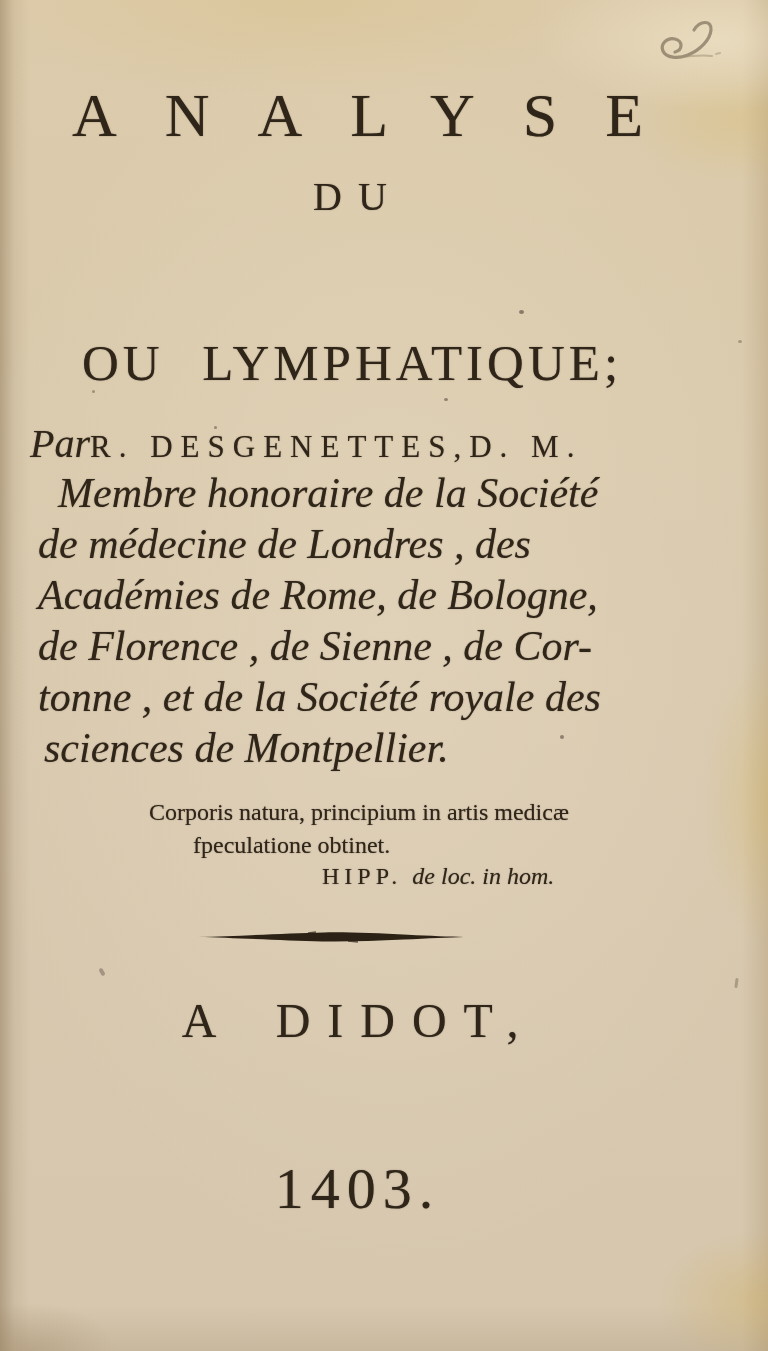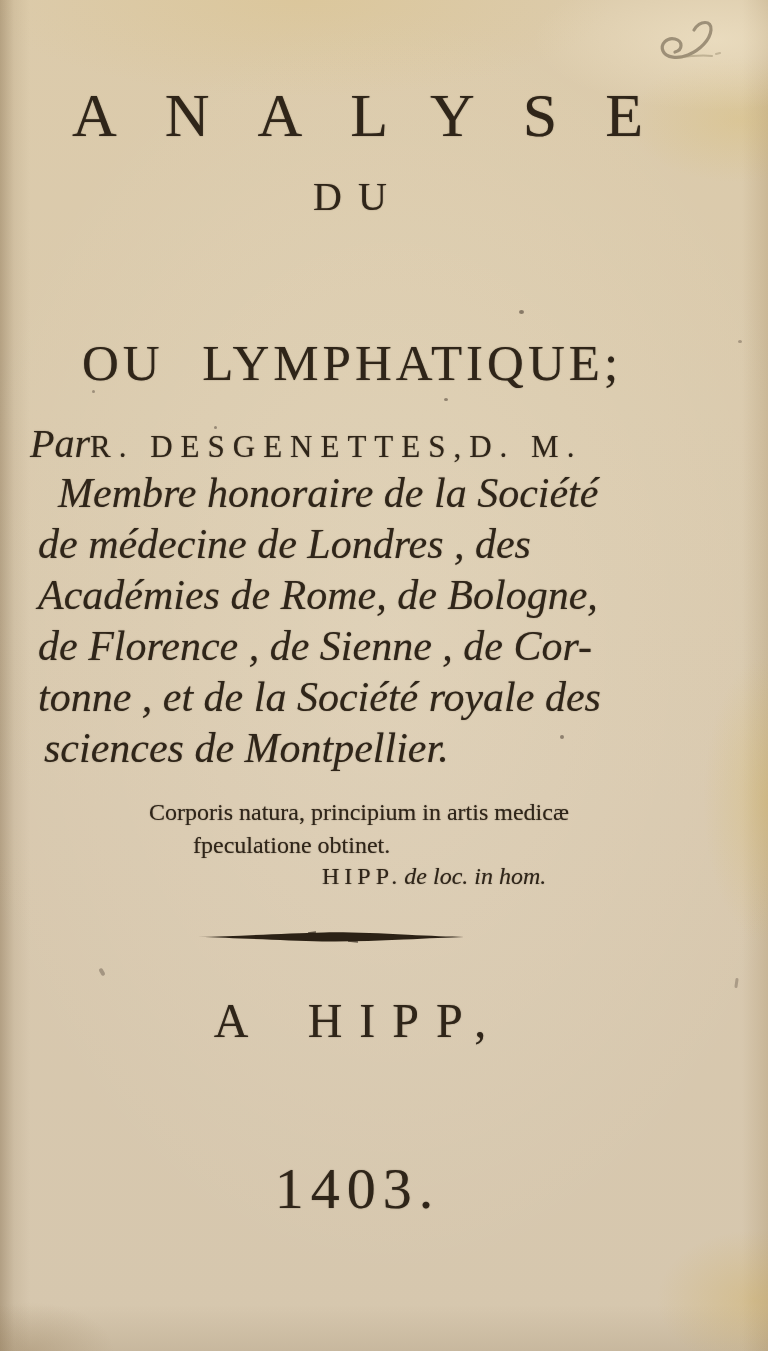--- a/index.html
+++ b/index.html
@@ -41,21 +41,21 @@
   .byline .sc{font-size:31px;letter-spacing:8px;white-space:nowrap;}
   .affil{position:absolute;top:468px;left:38px;width:672px;font-style:italic;font-size:42px;}
   .affil .aline{height:51px;line-height:51px;text-align:justify;text-align-last:justify;white-space:nowrap;display:flex;justify-content:space-between;}
   .affil .aline span{display:contents;}
   .affil .aline.first{padding-left:20px;padding-right:4px;}
   .affil .aline.last{display:block;text-align:left;text-align-last:left;padding-left:6px;}
   .epigraph{position:absolute;top:796px;left:149px;width:502px;font-size:24px;line-height:33px;}
   .epigraph .e2{padding-left:44px;}
   .attribution{position:absolute;top:863px;left:322px;font-size:24px;white-space:nowrap;}
   .attribution .hipp{letter-spacing:5px;}
-  .attribution .src{font-style:italic;margin-left:2px;}
+  .attribution .src{font-style:italic;margin-left:10px;}
   .divider{position:absolute;top:930px;left:198px;}
   .city{top:993px;font-size:48px;}
   .city span{letter-spacing:17px;word-spacing:16px;margin-right:-17px;}
   .printer{top:1068px;left:12px;font-size:33px;}
   .printer span{letter-spacing:4px;margin-right:-4px;}
   .printer sup{font-size:0.55em;vertical-align:super;letter-spacing:1px;}
   .year{top:1155px;left:4px;font-size:58px;}
   .year span{letter-spacing:7px;margin-right:-7px;}
   .hand{position:absolute;top:16px;left:642px;opacity:0.85;}
   .speck{position:absolute;border-radius:50%;background:#41342a;}
@@ -115,21 +115,21 @@
   <div class="attribution ink">
     <span class="hipp">HIPP.</span><span class="src">de loc. in hom.</span>
   </div>
 
   <svg class="divider" width="266" height="14" viewBox="0 0 266 14" aria-hidden="true">
     <path d="M0 7 C 38 6.2, 88 3.2, 126 2.4 C 150 2, 178 3, 210 4.8 C 232 6, 252 6.6, 266 7
              C 252 7.4, 230 8.4, 206 9.6 C 176 11, 148 11.8, 124 11.4 C 86 10.6, 36 7.8, 0 7 Z" fill="#2b2115"></path>
     <path d="M110 3 l8 -1 M150 11 l10 1" stroke="#2b2115" stroke-width="1.4" opacity="0.7"></path>
   </svg>
 
-  <div class="line ink city"><span>A HIPP,</span></div>
+  <div class="line ink city"><span>A DIDOT,</span></div>
   <div class="line ink year"><span>1403.</span></div>
 
   <div class="speck s1"></div>
   <div class="speck s2"></div>
   <div class="speck s3"></div>
   <div class="speck s4"></div>
   <div class="speck s5"></div>
   <div class="speck s6"></div>
   <div class="speck s7"></div>
   <div class="speck s8"></div>

